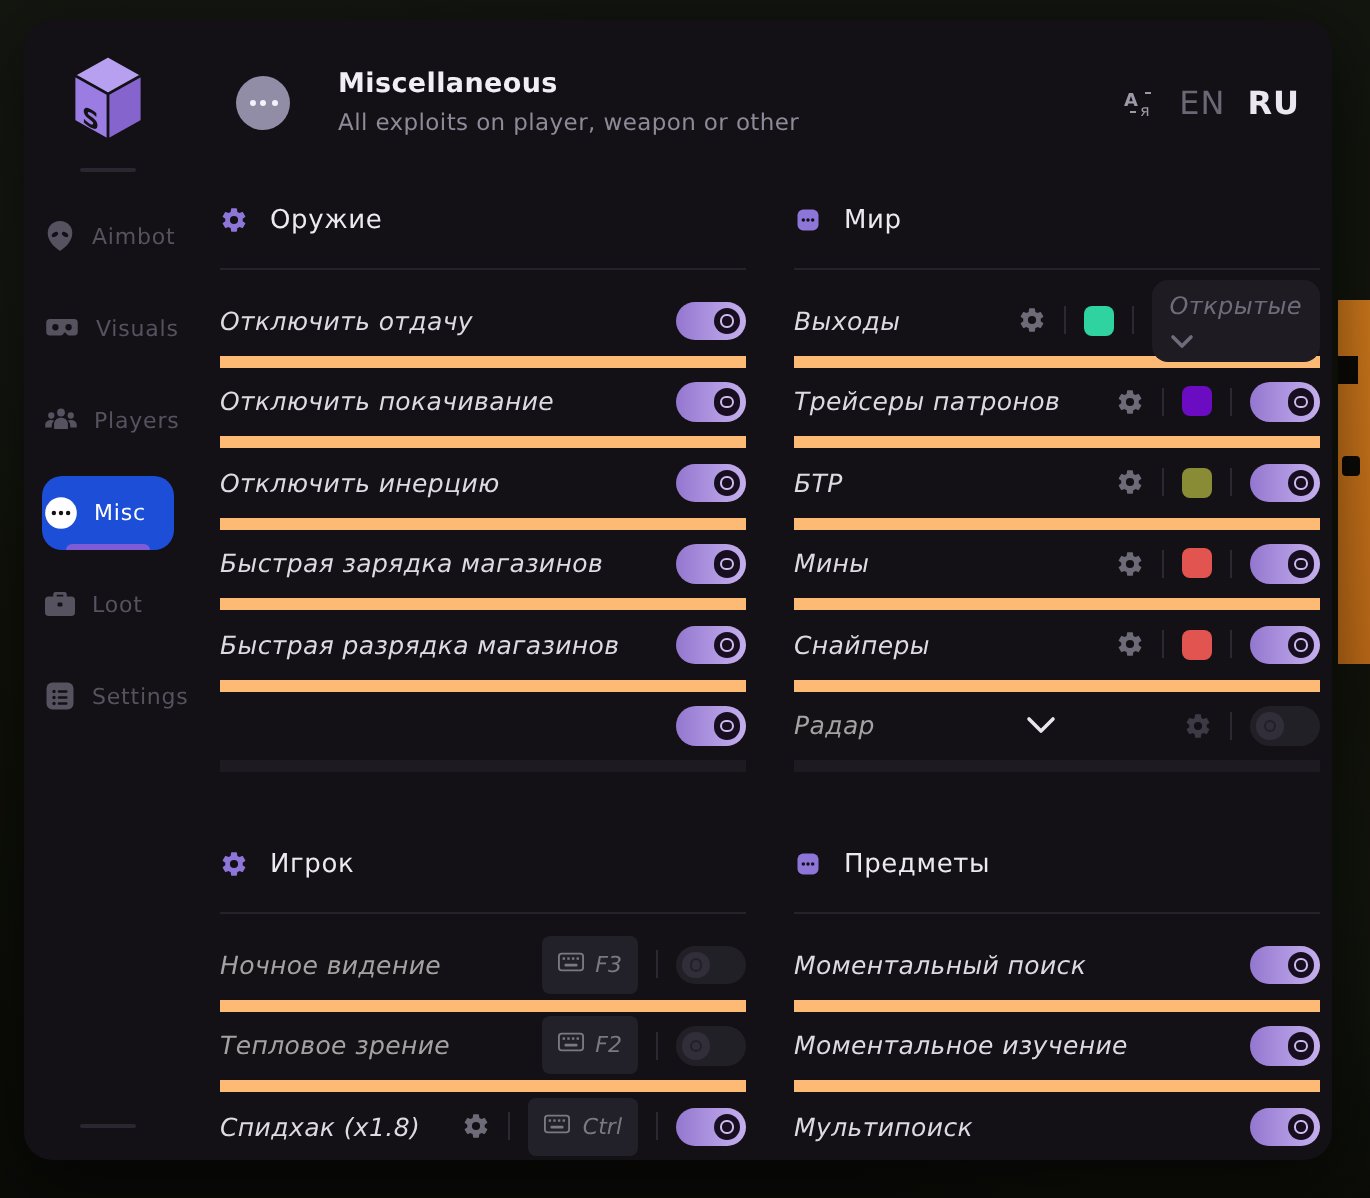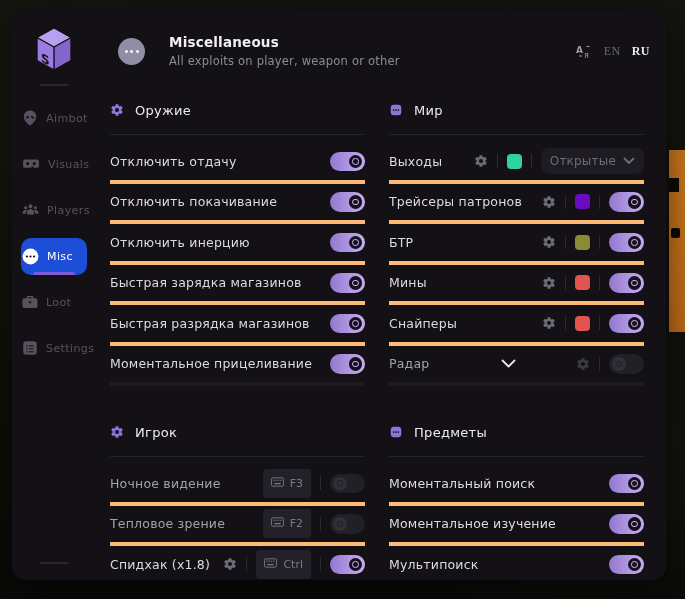--- a/index.html
+++ b/index.html
@@ -42,50 +42,50 @@
   .header { position:absolute; left:84px; right:0; top:0; height:82px;
     display:flex; align-items:center; padding:0 16px 0 22px; }
   .avatar { width:27px; height:27px; border-radius:50%; background:#928da6;
     display:flex; align-items:center; justify-content:center; gap:2.5px; flex:none; }
   .avatar i { width:3px; height:3px; border-radius:50%; background:#f4f3f8; }
   .titles { margin-left:24px; }
   .title { font-size:13.5px; font-weight:bold; color:#f1eff5; letter-spacing:.2px; }
   .subtitle { font-size:11.5px; color:#8e8b99; margin-top:4px; letter-spacing:.2px; }
   .lang { margin-left:auto; display:flex; align-items:center; gap:11px; }
   .translate-ic { color:#9d99a8; display:flex; }
-  .lang-btn { font-size:12px; letter-spacing:.5px; cursor:pointer;font-family:Liberation Serif, serif; }
+  .lang-btn { font-size:16px; letter-spacing:.5px; cursor:pointer; }
   .lang-btn.dim { color:#6b6875; }
   .lang-btn.active { color:#e9e7ef; font-weight:bold; }
 
   
-  .content { position:absolute; left:98px; right:22px; top:90px; display:flex; gap:24px; }
+  .content { position:absolute; left:98px; right:6px; top:90px; display:flex; gap:24px; }
   .col { flex:1; min-width:0; }
 
   .section + .section { margin-top:36px; }
   .sec-head { display:flex; align-items:center; gap:11px; height:20px; }
   .sec-ic { display:flex; color:#8d76d8; }
   .sec-title { font-size:13px; color:#eceaf0; letter-spacing:.3px; }
   .sec-divider { height:1px; background:#24222a; margin-top:14px; }
   .rows { margin-top:8px; }
 
   .row { position:relative; height:40.5px; display:flex; align-items:center;
-    border-bottom:4px solid #fdba74; }
+    border-bottom:6px solid #fdba74;font-style:italic; }
   .row:last-child { border-bottom-color:#1d1b21; }
   .row-label { font-size:12.5px; color:#dddbe2; letter-spacing:.2px; white-space:nowrap; }
   .row.disabled .row-label { color:#a3a3a3; }
   .controls { margin-left:auto; display:flex; align-items:center; gap:9px; }
   .ctl-sep { width:1px; height:14px; background:#2b2931; }
 
   .gear-btn { color:#6e6b78; display:flex; cursor:pointer; }
   .row.disabled .gear-btn { color:#3d3a46; }
 
   .swatch { width:15px; height:15px; border-radius:4px; cursor:pointer; }
 
-  .dropdown { display:flex; align-items:center; gap:7px; background:#1e1b23;
-    border-radius:8px; padding:6px 9px; cursor:pointer; }
+  .dropdown { display:flex; align-items:flex-start; gap:7px; background:#1e1b23;
+    border-radius:8px; padding:6px 9px; cursor:pointer;flex-direction:column; }
   .dropdown span { font-size:12px; color:#6f6c7a; letter-spacing:.2px; }
   .dropdown .dd-ch { color:#6f6c7a; display:flex; }
 
   .keybadge { display:flex; align-items:center; gap:6px; background:#222028;
     border-radius:4px; padding:8px 8px; cursor:pointer; }
   .keybadge span { font-size:11px; color:#7b7885; }
   .keybadge svg { color:#7b7885; }
 
   .toggle { position:relative; width:35px; height:19.5px; border-radius:10px; cursor:pointer; flex:none; }
   .toggle.on { background:linear-gradient(90deg,#9377cf 0%,#b79fe6 70%,#c4afec 100%); }
@@ -267,21 +267,20 @@
               </div>
               <div class="row">
                 <span class="row-label">Быстрая разрядка магазинов</span>
                 <div class="controls">
                   <div class="toggle on">
                     <div class="knob"></div>
                   </div>
                 </div>
               </div>
               <div class="row">
-                <span class="row-label">Моментальное прицеливание</span>
                 <div class="controls">
                   <div class="toggle on">
                     <div class="knob"></div>
                   </div>
                 </div>
               </div>
             </div>
           </section>
           <section class="section">
             <div class="sec-head">

